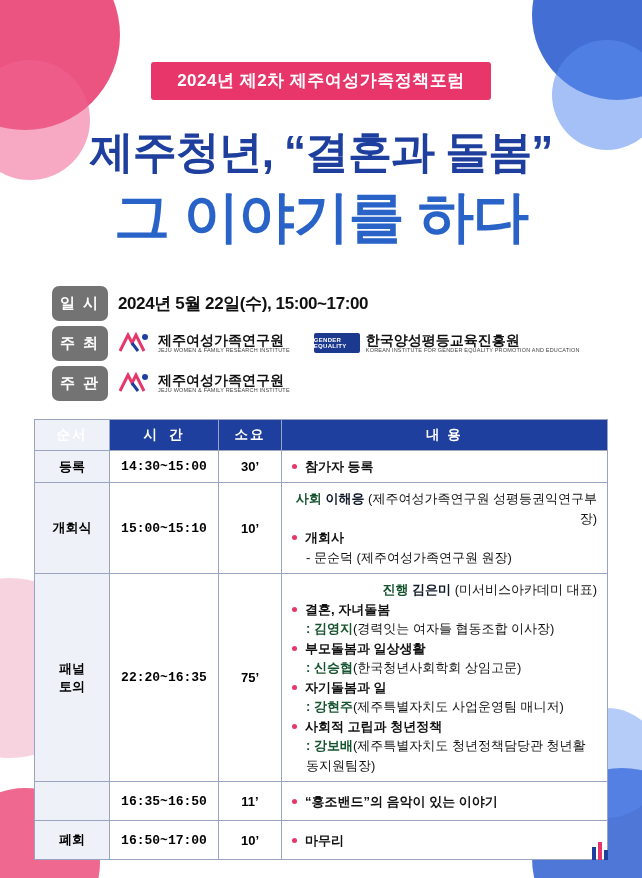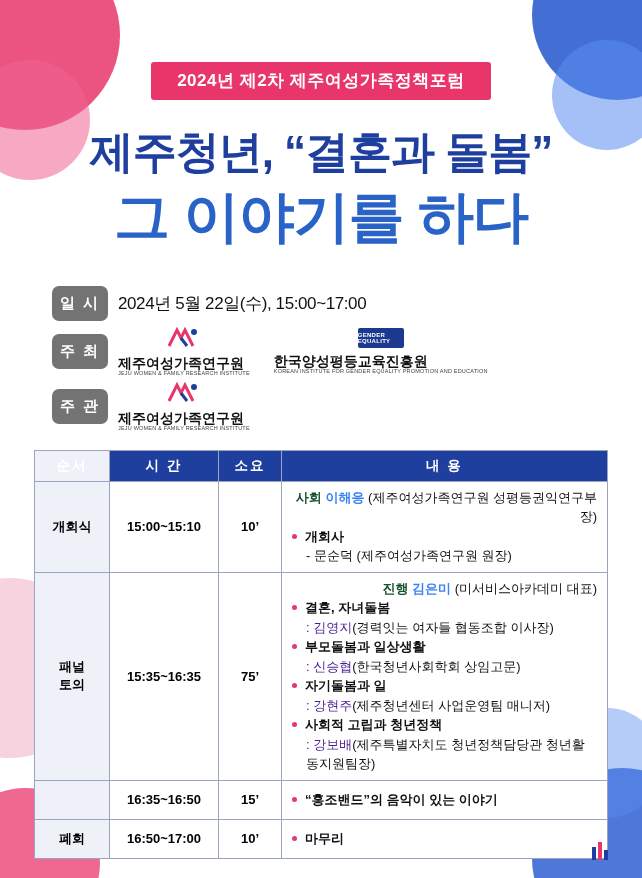--- a/index.html
+++ b/index.html
@@ -86,26 +86,26 @@
     background:#737373;color:#fff;
     font-size:15px;font-weight:bold;
     width:56px;height:35px;
     display:flex;align-items:center;justify-content:center;
     border-radius:7px;
     flex:none;
     letter-spacing:2px;
   }
   .info-text{
     margin-left:10px;
-    font-size:17px;font-weight:normal;
+    font-size:17px;font-weight:bold;
     color:#111;
     letter-spacing:-.4px;
   }
   .org-row{margin-left:10px;display:flex;align-items:center;gap:24px;}
-  .org{display:flex;align-items:center;gap:6px;flex-direction:column;}
+  .org{display:flex;align-items:center;gap:6px;}
   .org-logo{
     width:34px;height:24px;flex:none;
     display:flex;align-items:center;justify-content:center;
   }
   .org-names{display:flex;flex-direction:column;line-height:1.05;}
   .org-name-ko{font-size:14px;font-weight:bold;color:#111;}
   .org-name-en{font-size:5.5px;color:#444;letter-spacing:.2px;}
   .eq-logo{
     width:46px;height:20px;flex:none;
     display:flex;align-items:center;justify-content:center;
@@ -126,39 +126,39 @@
     padding:4px 6px;
     vertical-align:middle;
   }
   thead th{
     background:#1e3f9e;color:#fff;
     font-size:13.5px;font-weight:bold;
     height:22px;
     letter-spacing:2px;
   }
   .c-order{width:62px;text-align:center;font-weight:bold;background:#eef1f8;}
-  .c-time{width:96px;text-align:center;font-weight:bold;}
+  .c-time{width:96px;text-align:center;font-weight:bold;font-family:Liberation Mono, monospace;}
   .c-dur{width:50px;text-align:center;font-weight:bold;}
   .c-body{padding:6px 10px;}
   .bullet{
     position:relative;padding-left:13px;font-weight:bold;color:#111;
     line-height:1.5;
   }
   .bullet::before{
     content:"";position:absolute;left:0;top:7px;
     width:5px;height:5px;border-radius:50%;background:#e8366b;
   }
   .sub{padding-left:14px;line-height:1.5;color:#111;}
   .role{
     text-align:right;color:#e8366b;font-weight:bold;line-height:1.5;
   }
-  .role .nm{color:#3b82f6;}
+  .role .nm{color:#0f172a;}
   .role .rest{color:#111;font-weight:normal;}
   .pink{color:#14532d;}
-  .nm-b{color:#4c1d95;font-weight:normal;}
+  .nm-b{color:#14532d;font-weight:bold;}
   .plain{color:#111;font-weight:normal;}
   .row-pad td{height:26px;}
 
   
   .footer{
     position:absolute;right:34px;bottom:18px;
     display:flex;align-items:center;gap:7px;z-index:3;
   }
   .footer-mark{display:flex;align-items:flex-end;gap:2px;}
   .footer-mark i{display:block;width:4px;background:#1e3f9e;}
@@ -248,75 +248,83 @@
       <thead>
         <tr>
           <th class="c-order">순서</th>
           <th class="c-time">시 간</th>
           <th class="c-dur">소요</th>
           <th>내 용</th>
         </tr>
       </thead>
       <tbody>
 
+        <tr>
+          <td class="c-order">등록</td>
+          <td class="c-time">14:30~15:00</td>
+          <td class="c-dur">30’</td>
+          <td class="c-body">
+            <div class="bullet">참가자 등록</div>
+          </td>
+        </tr>
 
         <tr>
           <td class="c-order">개회식</td>
           <td class="c-time">15:00~15:10</td>
           <td class="c-dur">10’</td>
           <td class="c-body">
             <div class="role">
               <span class="pink">사회</span>
               <span class="nm">이해응</span>
               <span class="rest">(제주여성가족연구원 성평등권익연구부장)</span>
             </div>
             <div class="bullet">개회사</div>
             <div class="sub">- 문순덕 (제주여성가족연구원 원장)</div>
           </td>
         </tr>
 
 
         <tr>
           <td class="c-order" style="white-space:pre-line;">패널
 토의</td>
-          <td class="c-time">15:35~16:35</td>
+          <td class="c-time">22:20~16:35</td>
           <td class="c-dur">75’</td>
           <td class="c-body">
             <div class="role">
               <span class="pink">진행</span>
               <span class="nm">김은미</span>
               <span class="rest">(미서비스아카데미 대표)</span>
             </div>
 
             <div class="bullet">결혼, 자녀돌봄</div>
             <div class="sub">
               <span class="nm-b">: 김영지</span><span class="plain">(경력잇는 여자들 협동조합 이사장)</span>
             </div>
 
             <div class="bullet">부모돌봄과 일상생활</div>
             <div class="sub">
               <span class="nm-b">: 신승협</span><span class="plain">(한국청년사회학회 상임고문)</span>
             </div>
 
             <div class="bullet">자기돌봄과 일</div>
             <div class="sub">
-              <span class="nm-b">: 강현주</span><span class="plain">(제주청년센터 사업운영팀 매니저)</span>
+              <span class="nm-b">: 강현주</span><span class="plain">(제주특별자치도 사업운영팀 매니저)</span>
             </div>
 
             <div class="bullet">사회적 고립과 청년정책</div>
             <div class="sub">
               <span class="nm-b">: 강보배</span><span class="plain">(제주특별자치도 청년정책담당관 청년활동지원팀장)</span>
             </div>
           </td>
         </tr>
 
         <tr class="row-pad">
           <td class="c-order"></td>
           <td class="c-time">16:35~16:50</td>
-          <td class="c-dur">15’</td>
+          <td class="c-dur">11’</td>
           <td class="c-body">
             <div class="bullet">“홍조밴드”의 음악이 있는 이야기</div>
           </td>
         </tr>
 
         <tr class="row-pad">
           <td class="c-order">폐회</td>
           <td class="c-time">16:50~17:00</td>
           <td class="c-dur">10’</td>
           <td class="c-body">

